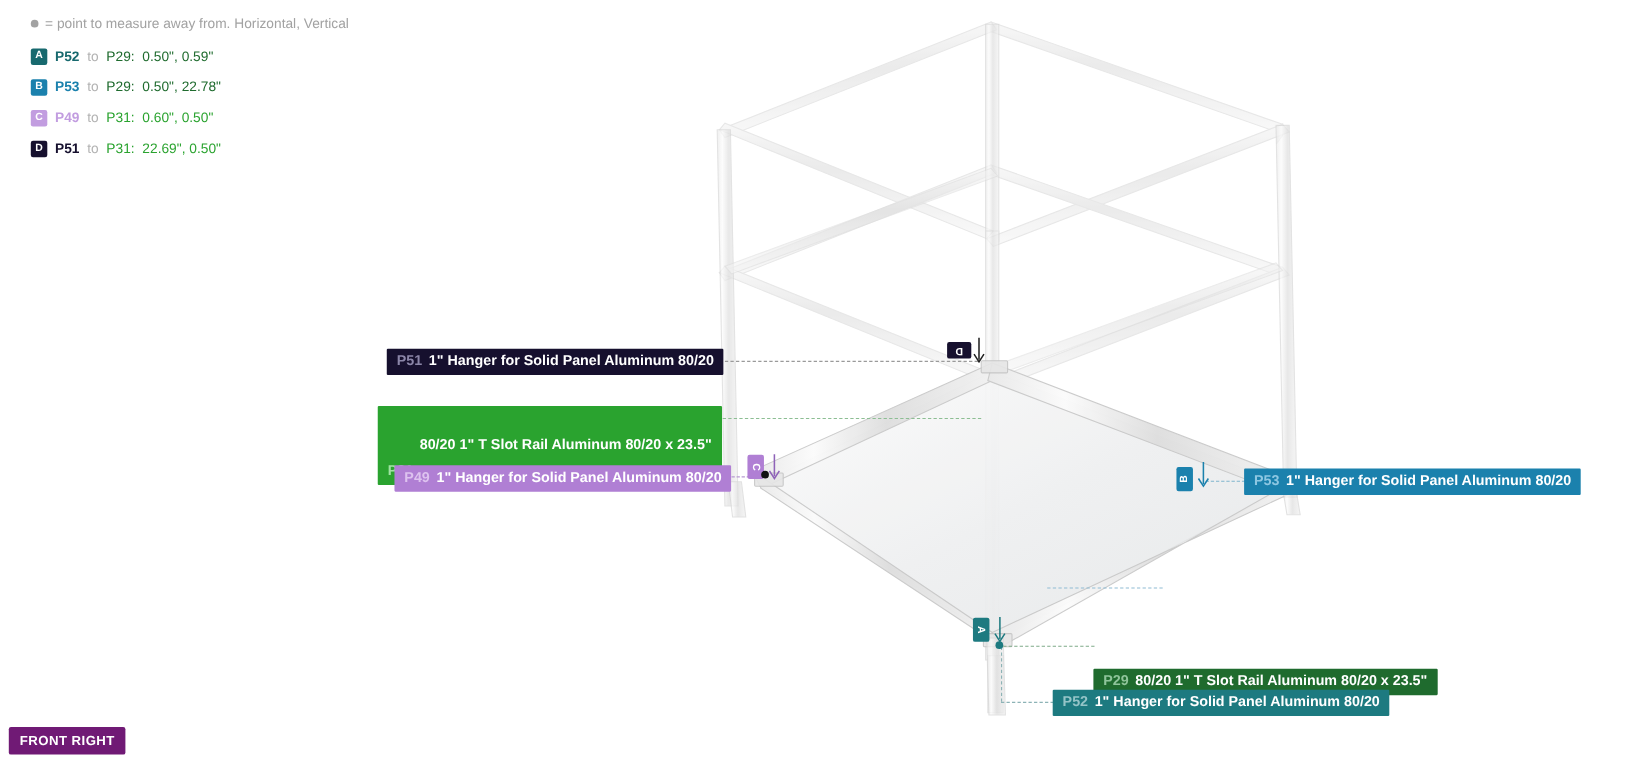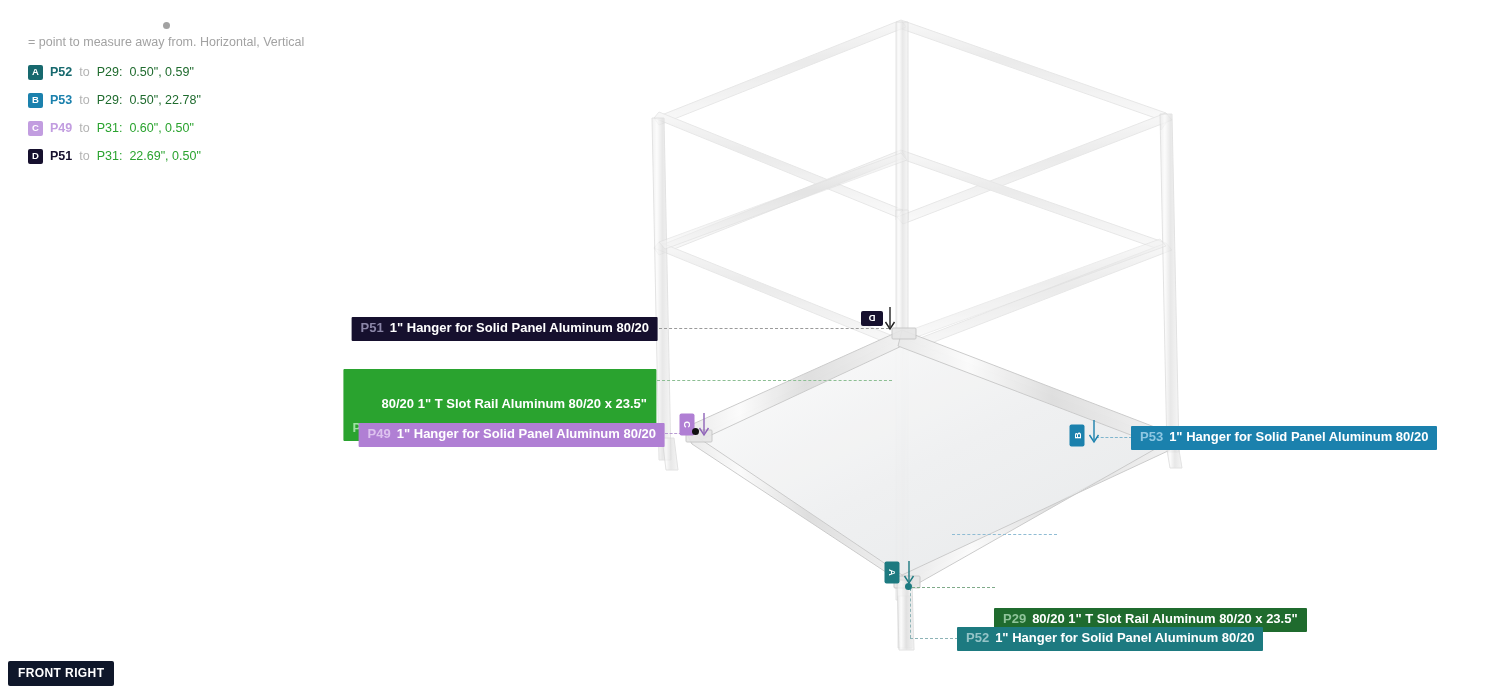--- a/index.html
+++ b/index.html
@@ -12,22 +12,22 @@
   }
   #stage{position:absolute;inset:0;}
 
   
   .legend{position:absolute;left:28px;top:14px;}
   .legend-title{
     font-size:13.5px;color:#9b9b9b;letter-spacing:.1px;
     margin:0 0 9px 2px;font-weight:400;
   }
   .legend-sub{
-    font-size:12.5px;color:#a2a2a2;margin:8px 0 12px 0;
-    display:flex;align-items:center;gap:6px;font-weight:400;flex-direction:column;
+    font-size:12.5px;color:#a2a2a2;margin:0 0 12px 0;
+    display:flex;align-items:center;gap:6px;font-weight:400;
   }
   .legend-sub .dot{
     width:7px;height:7px;border-radius:50%;background:#a2a2a2;display:inline-block;
   }
   .legend-row{
     display:flex;align-items:center;gap:7px;height:22px;margin-bottom:6px;
     font-size:12.5px;
   }
   .key-badge{
     width:15px;height:15px;border-radius:2px;
@@ -67,21 +67,21 @@
   .marker.rot-90{transform:rotate(90deg);}
   .marker.rot-180{transform:rotate(180deg);}
   .marker.rot-270{transform:rotate(270deg);}
   .pt-dot{position:absolute;width:7px;height:7px;border-radius:50%;}
 
   .arrow{position:absolute;width:14px;height:26px;}
 
   
   .view-badge{
     position:absolute;left:8px;bottom:6px;
-    background:#0f172a;color:#fff;
+    background:#701a75;color:#fff;
     font-size:12px;font-weight:700;letter-spacing:.4px;
     padding:5px 10px 6px 10px;border-radius:2px;
   }
 </style>
 </head>
 <body>
 
 <div id="stage">
 
   <svg width="1489" height="692" style="position:absolute;left:0;top:0;" viewBox="0 0 1489 692">

